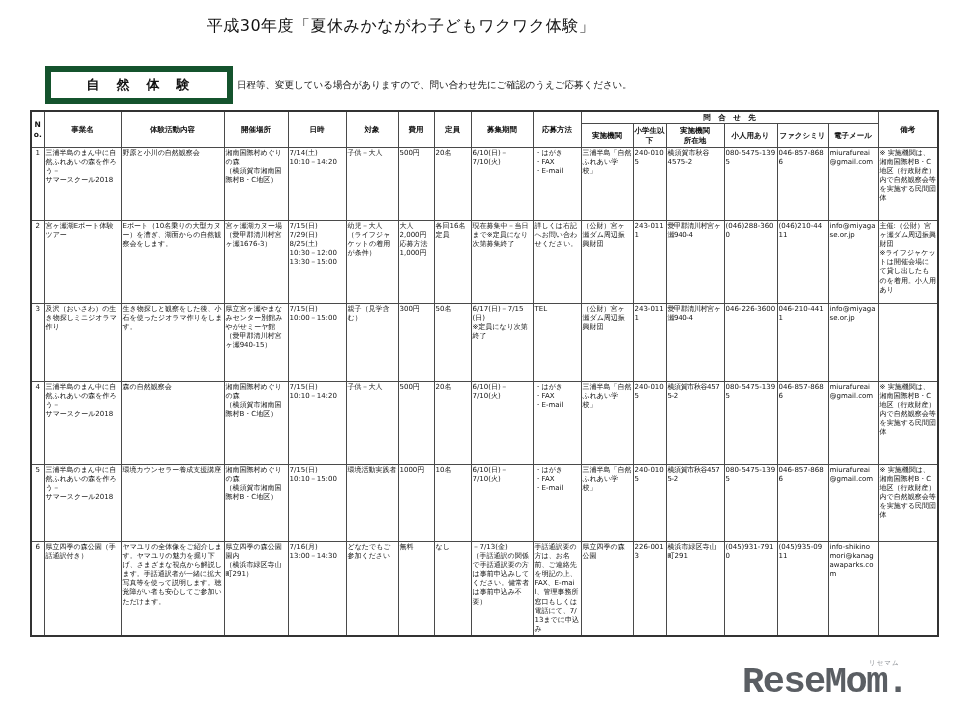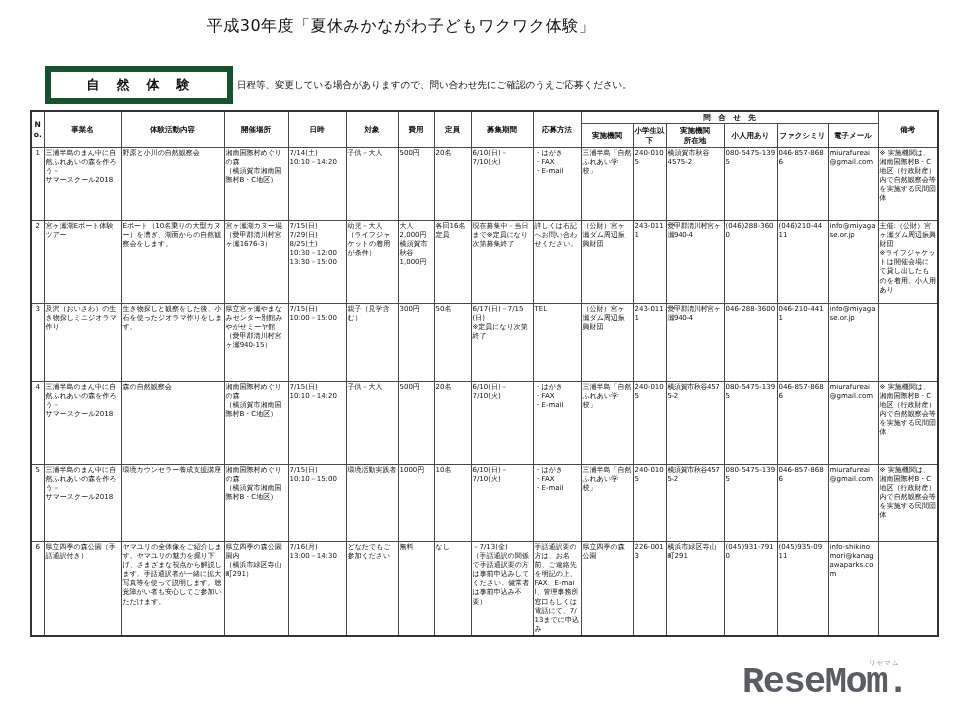--- a/index.html
+++ b/index.html
@@ -147,21 +147,21 @@
 （愛甲郡清川村宮ヶ瀬1676-3）</td>
           <td>7/15(日)
 7/29(日)
 8/25(土)
 10:30－12:00
 13:30－15:00</td>
           <td>幼児－大人
 （ライフジャケットの着用が条件）</td>
           <td>大人
 2,000円
-横須賀市秋谷
+応募方法
 1,000円</td>
           <td>各回16名定員</td>
           <td>現在募集中－当日まで※定員になり次第募集終了</td>
           <td>詳しくは右記へお問い合わせください。</td>
           <td>（公財）宮ヶ瀬ダム周辺振興財団</td>
           <td>243-0111</td>
           <td class="fit">愛甲郡清川村宮ヶ瀬940-4</td>
           <td>(046)288-3600</td>
           <td>(046)210-4411</td>
           <td>info@miyagase.or.jp</td>
@@ -178,21 +178,21 @@
 10:00－15:00</td>
           <td>親子（見学含む）</td>
           <td>300円</td>
           <td>50名</td>
           <td>6/17(日)－7/15(日)
 ※定員になり次第終了</td>
           <td>TEL</td>
           <td>（公財）宮ヶ瀬ダム周辺振興財団</td>
           <td>243-0111</td>
           <td class="fit">愛甲郡清川村宮ヶ瀬940-4</td>
-          <td>046-288-3600</td>
+          <td>046-226-3600</td>
           <td>046-210-4411</td>
           <td>info@miyagase.or.jp</td>
           <td></td>
         </tr>
         <tr>
           <td class="no-cell">4</td>
           <td>三浦半島のまん中に自然ふれあいの森を作ろう－
 サマースクール2018</td>
           <td>森の自然観察会</td>
           <td>湘南国際村めぐりの森

